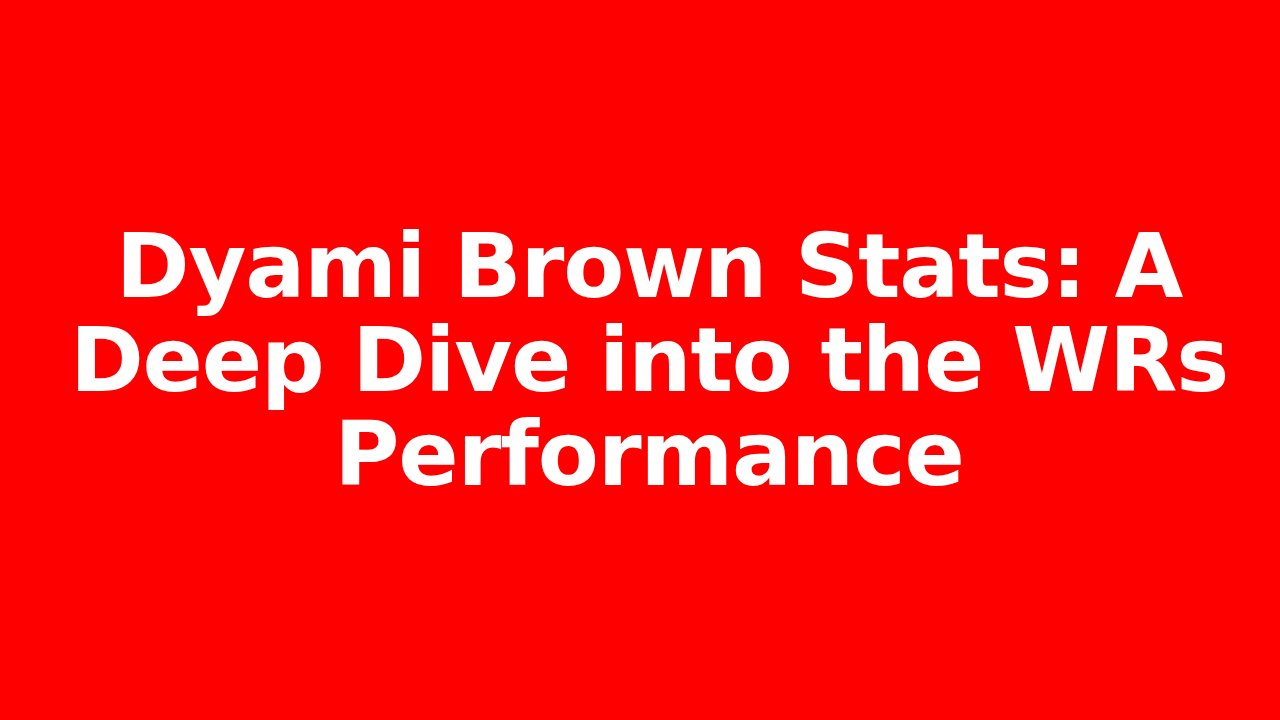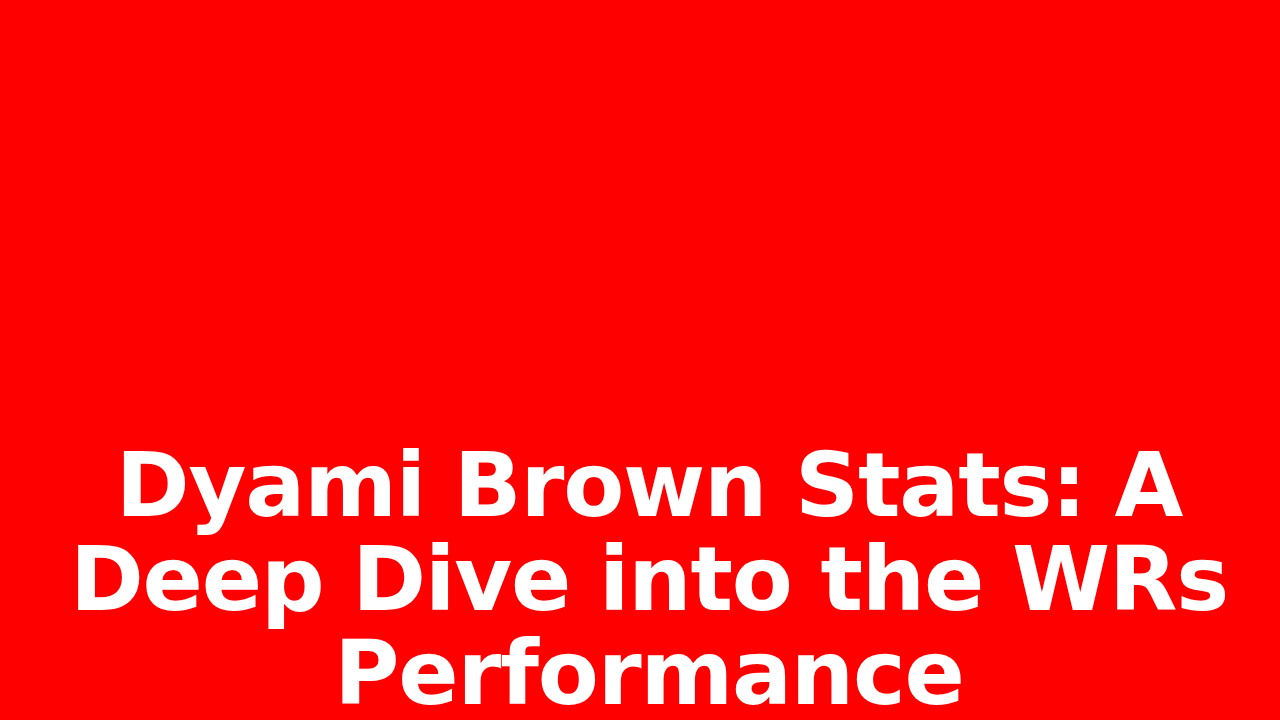--- a/index.html
+++ b/index.html
@@ -43,21 +43,21 @@
     letter-spacing: -1.2px;
     word-spacing: -1px;
     text-align: center;
     text-rendering: optimizeLegibility;
     -webkit-font-smoothing: antialiased;
   }
 </style>
 </head>
 <body>
 
-<div class="poster" style="background: rgb(255, 0, 0); align-items: flex-end;">
+<div class="poster" style="background: rgb(255, 0, 0);">
 
   <div class="title-wrap">
 
     <h1 class="poster-title" style="color: rgb(255, 255, 255); font-size: 89px; line-height: 94px;">Dyami Brown Stats: A Deep Dive into the WRs Performance</h1>
 
   </div>
 
 </div>
 
 </body></html>

